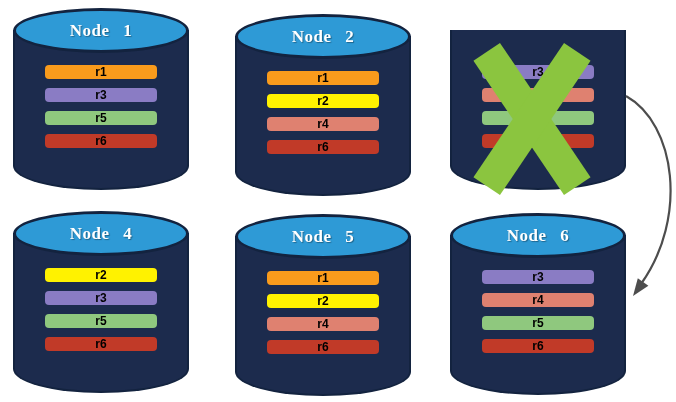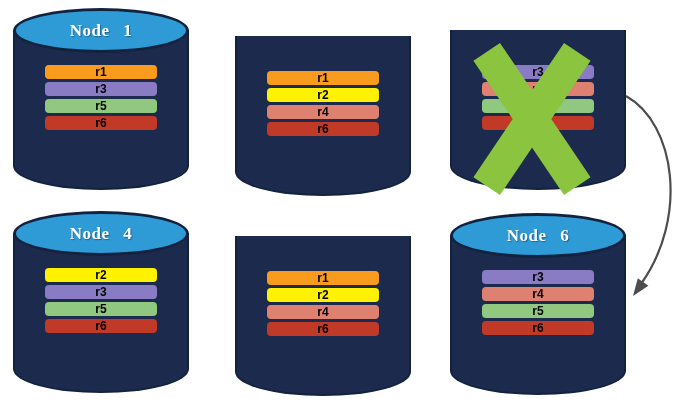--- a/index.html
+++ b/index.html
@@ -28,21 +28,21 @@
   }
   .node-title {
     color: var(--title-text, #fff);
     font-weight: bold; font-size: 17px;
     letter-spacing: 0.5px; word-spacing: 9px;
     text-shadow: 1px 1px 1px rgba(0,0,0,0.35);
     font-family: Liberation Serif, serif;
   }
   .bars {
     position: absolute; left: 32px; top: 57px; width: 112px;
-    display: flex; flex-direction: column; gap: 3px;
+    display: flex; flex-direction: column; gap: 9px;
     z-index: 3;
   }
   .bar {
     height: 14px; border-radius: 4px;
     display: flex; align-items: center; justify-content: center;
     font-size: 12px; font-weight: bold; line-height: 14px;
     color: var(--bar-text, #000);
   }
   .fail-x {
     position: absolute; left: 34px; top: 40px; width: 96px; height: 142px;
@@ -71,20 +71,23 @@
   <div class="bars">
     <div class="bar" style="background: rgb(249, 155, 28);">r1</div>
     <div class="bar" style="background: rgb(138, 124, 196);">r3</div>
     <div class="bar" style="background: rgb(143, 200, 126);">r5</div>
     <div class="bar" style="background: rgb(193, 58, 40);">r6</div>
   </div>
 </div>
 
 <div class="node" style="left:235px; top:14px;">
   <div class="cyl-body"></div>
+  <div class="cyl-top">
+    <span class="node-title">Node 2</span>
+  </div>
   <div class="bars">
     <div class="bar" style="background: rgb(249, 155, 28);">r1</div>
     <div class="bar" style="background: rgb(255, 242, 0);">r2</div>
     <div class="bar" style="background: rgb(223, 129, 112);">r4</div>
     <div class="bar" style="background: rgb(193, 58, 40);">r6</div>
   </div>
 </div>
 
 <div class="node" style="left:450px; top:8px;">
   <div class="cyl-body"></div>
@@ -108,20 +111,23 @@
   <div class="bars">
     <div class="bar" style="background: rgb(255, 242, 0);">r2</div>
     <div class="bar" style="background: rgb(138, 124, 196);">r3</div>
     <div class="bar" style="background: rgb(143, 200, 126);">r5</div>
     <div class="bar" style="background: rgb(193, 58, 40);">r6</div>
   </div>
 </div>
 
 <div class="node" style="left:235px; top:214px;">
   <div class="cyl-body"></div>
+  <div class="cyl-top">
+    <span class="node-title">Node 5</span>
+  </div>
   <div class="bars">
     <div class="bar" style="background: rgb(249, 155, 28);">r1</div>
     <div class="bar" style="background: rgb(255, 242, 0);">r2</div>
     <div class="bar" style="background: rgb(223, 129, 112);">r4</div>
     <div class="bar" style="background: rgb(193, 58, 40);">r6</div>
   </div>
 </div>
 
 <div class="node" style="left:450px; top:213px;">
   <div class="cyl-body"></div>

